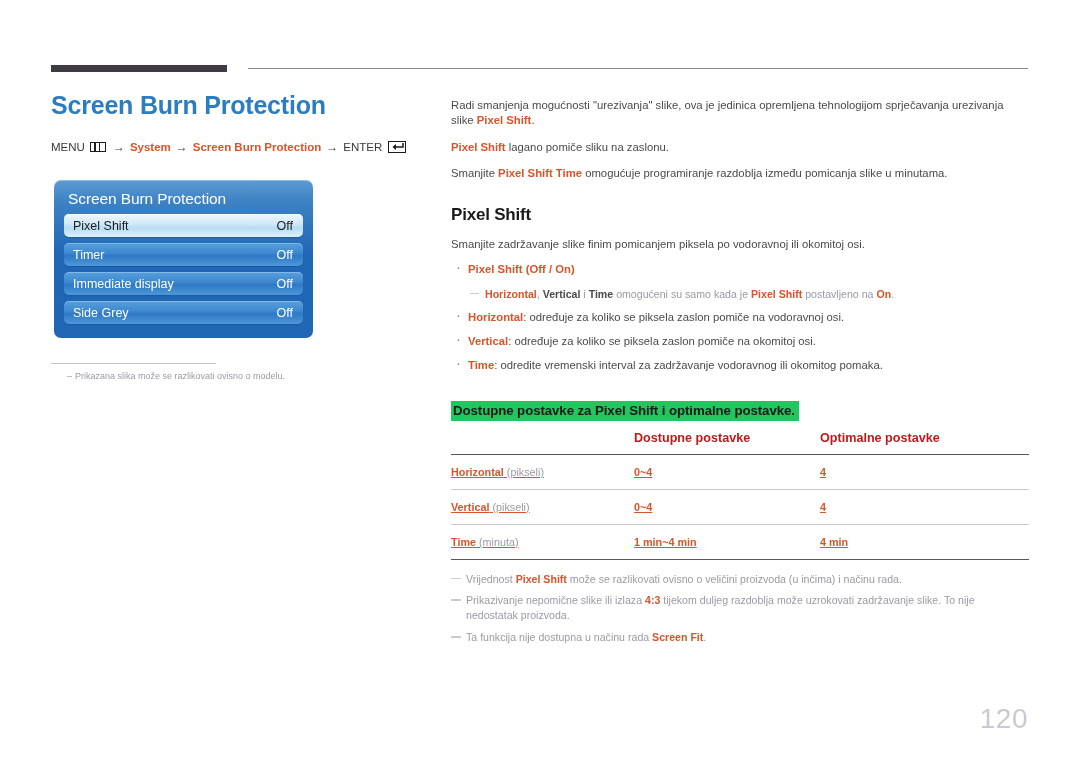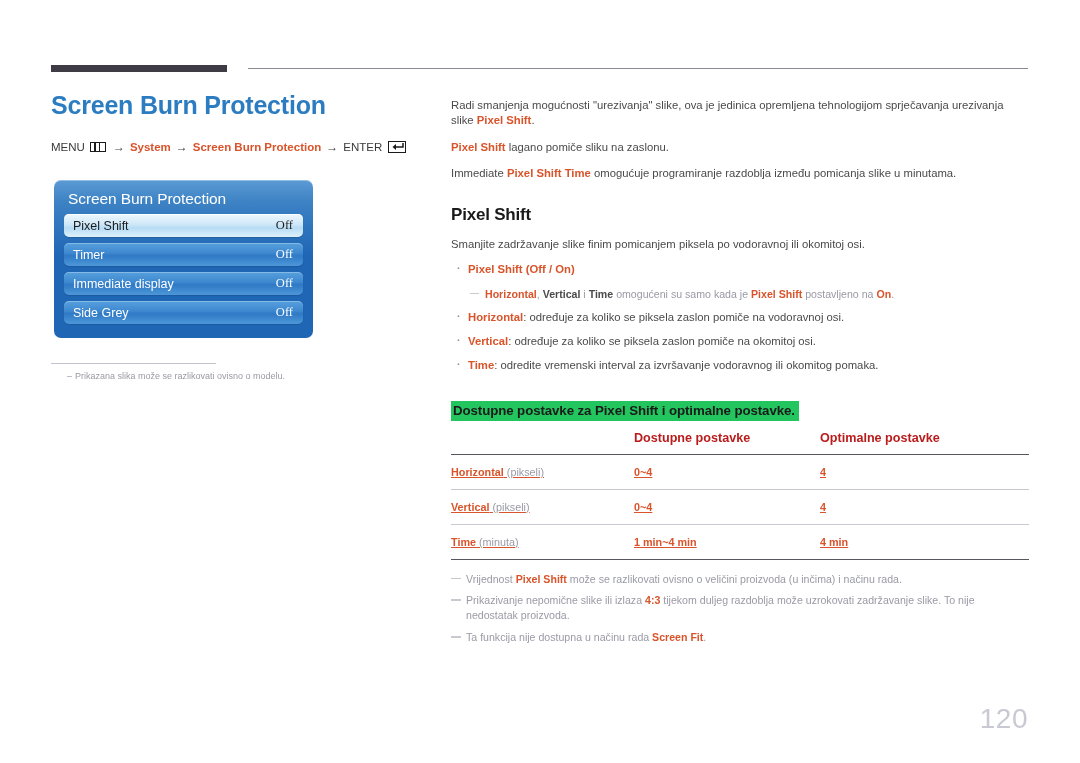--- a/index.html
+++ b/index.html
@@ -74,21 +74,21 @@
     padding: 0 10px 0 9px; font-size: 12.5px; color: #ffffff;
     background: linear-gradient(180deg, #57a0dd 0%, #3d87cf 45%, #2f79c6 55%, #4d97d8 100%);
     box-shadow: inset 0 1px 0 rgba(255,255,255,.28), 0 1px 1px rgba(0,0,0,.12);
   }
   .osd-row:last-child { margin-bottom: 17px; }
   .osd-row.selected {
     color: #1b1b1b;
     background: linear-gradient(180deg, #eef7fd 0%, #cfe8f8 45%, #b6dcf4 60%, #dff0fb 100%);
     box-shadow: inset 0 1px 0 rgba(255,255,255,.9), 0 1px 1px rgba(0,0,0,.15);
   }
-  .osd-row .val { font-size: 12.5px; font-family: Liberation Serif, serif; }
+  .osd-row .val { font-size: 12.5px; }
 
   
   .left-note-rule {
     position: absolute; left: 51px; top: 363px; width: 165px; height: 1px; background: #c3c3cc;
   }
   .left-note {
     position: absolute; left: 67px; top: 371px; width: 330px;
     font-size: 9px; color: #9a9aa6; white-space: nowrap;
   }
   .left-note .dash { color: #9a9aa6; margin-right: 3px; }
@@ -231,37 +231,37 @@
   <div class="left-note-rule"></div>
   <div class="left-note">
     <span class="dash">–</span><span>Prikazana slika može se razlikovati ovisno o modelu.</span>
   </div>
 
   <div class="right-col">
 
     <div class="intro">
       <p><span>Radi smanjenja mogućnosti "urezivanja" slike, ova je jedinica opremljena tehnologijom sprječavanja urezivanja slike </span><span class="hl">Pixel Shift</span><span>.</span></p>
       <p><span class="hl">Pixel Shift</span><span> lagano pomiče sliku na zaslonu.</span></p>
-      <p><span>Immediate </span><span class="hl">Pixel Shift Time</span><span> omogućuje programiranje razdoblja između pomicanja slike u minutama.</span></p>
+      <p><span>Smanjite </span><span class="hl">Pixel Shift Time</span><span> omogućuje programiranje razdoblja između pomicanja slike u minutama.</span></p>
     </div>
 
     <h2 class="section-title">Pixel Shift</h2>
 
     <p class="lead">Smanjite zadržavanje slike finim pomicanjem piksela po vodoravnoj ili okomitoj osi.</p>
 
     <ul class="bullets">
       <li class="bullet"><span class="hl">Pixel Shift</span><span class="hl"> (Off / On)</span></li>
     </ul>
 
     <div class="subnote"><span class="hl-orange">Horizontal</span><span>, </span><span class="hl">Vertical</span><span> i </span><span class="hl">Time</span><span> omogućeni su samo kada je </span><span class="hl-orange">Pixel Shift</span><span> postavljeno na </span><span class="hl-orange">On</span><span>.</span></div>
 
     <ul class="bullets">
       <li class="bullet"><span class="hl">Horizontal</span><span>: određuje za koliko se piksela zaslon pomiče na vodoravnoj osi.</span></li>
       <li class="bullet"><span class="hl">Vertical</span><span>: određuje za koliko se piksela zaslon pomiče na okomitoj osi.</span></li>
-      <li class="bullet"><span class="hl">Time</span><span>: odredite vremenski interval za izvršavanje vodoravnog ili okomitog pomaka.</span></li>
+      <li class="bullet"><span class="hl">Time</span><span>: odredite vremenski interval za zadržavanje vodoravnog ili okomitog pomaka.</span></li>
     </ul>
 
     <div class="hilite-head">Dostupne postavke za Pixel Shift i optimalne postavke.</div>
 
     <table class="spec">
       <colgroup>
           <col class="c0">
           <col class="c1">
           <col class="c2">
         </colgroup>

